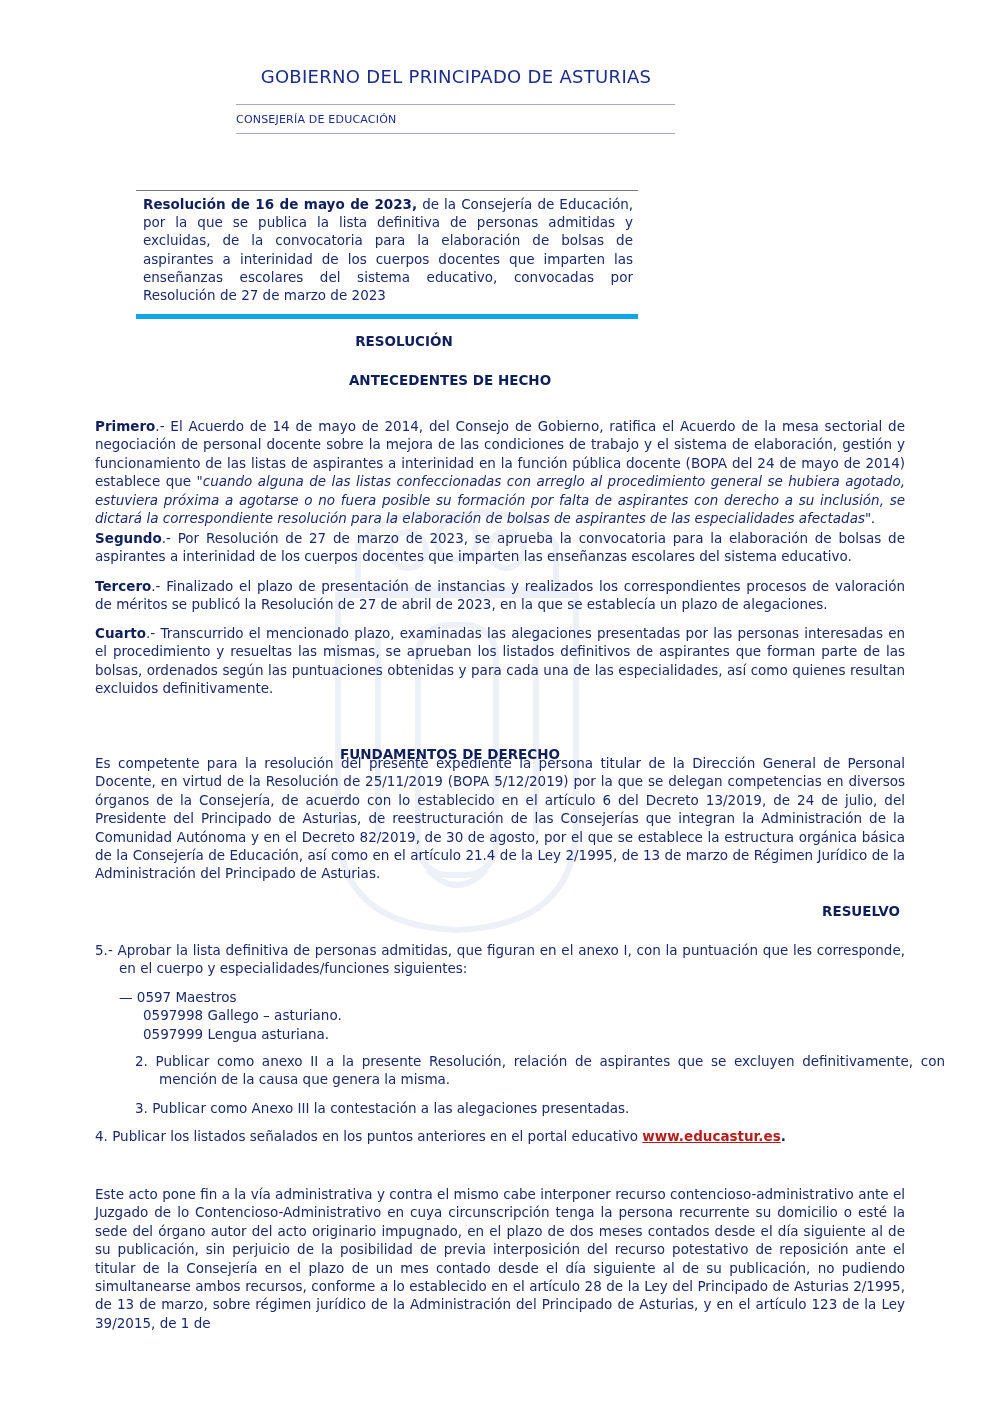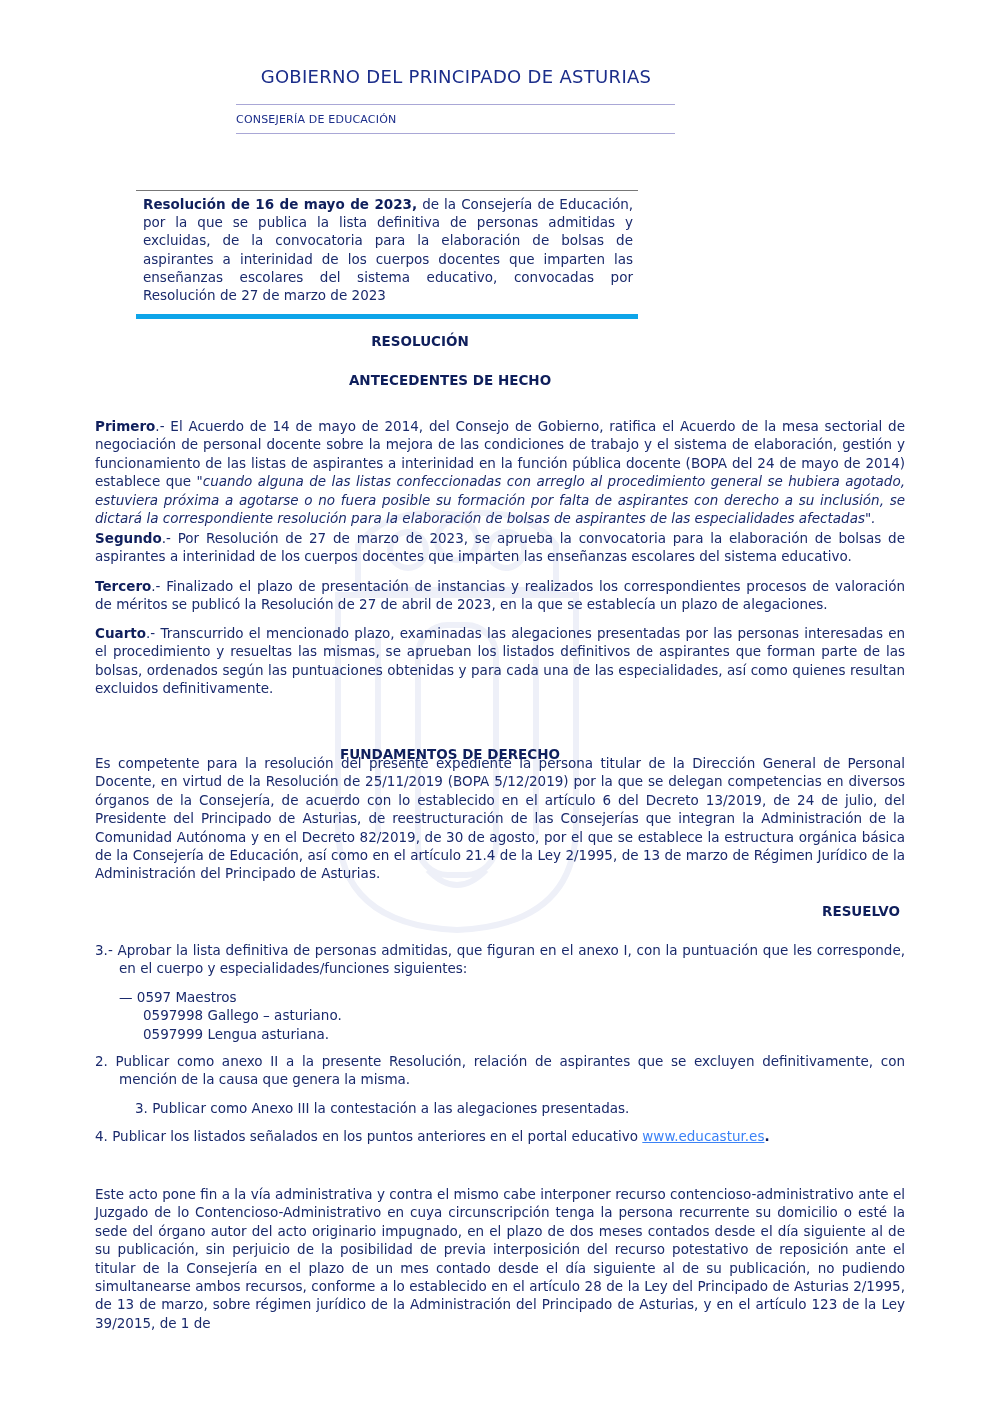--- a/index.html
+++ b/index.html
@@ -16,44 +16,44 @@
     .rule.r2 { top: 133px; }
     .dept { position: absolute; top: 113px; left: 236px; width: 439px; text-align: left;
       font-size: 11px; letter-spacing: 0.2px; color: #1b2d8a; }
 
     .summary { position: absolute; left: 94px; top: 190px; width: 502px; border-top: 1px solid #777; border-bottom: 5px solid #0ea5e9;
       padding: 4px 5px 10px 7px; box-sizing: border-box; font-size: 13.5px; line-height: 18.2px; text-align: justify; color: #1a2a6c; margin-left: 42px; }
     .summary b { color: #0f1f5c; }
 
     .heading { position: absolute; left: 0; width: 900px; text-align: center; font-weight: bold;
       font-size: 13.5px; color: #0f1f5c; }
-    .h-res { top: 333px; left: 16px; width: 808px; }
+    .h-res { top: 333px; left: 0; width: 808px; }
     .h-ant { top: 372px; }
     .h-fund { top: 716px; margin-top: 30px; }
     .h-resuelvo { top: 903px; text-align: right; }
 
     .para { position: absolute; left: 95px; width: 810px; font-size: 13.5px; line-height: 18.4px;
       text-align: justify; color: #1a2a6c; }
     .para b { color: #0f1f5c; }
     .para i { font-style: italic; }
     .p-primero { top: 409px; margin-top: 8px; }
     .p-segundo { top: 529px; }
     .p-tercero { top: 577px; }
     .p-cuarto { top: 624px; }
     .p-fund { top: 754px; }
 
     .item { position: absolute; left: 95px; width: 810px; font-size: 13.5px; line-height: 18.4px; text-align: justify;
       padding-left: 24px; text-indent: -24px; box-sizing: border-box; }
     .i1 { top: 941px; }
     .sublist { position: absolute; left: 119px; top: 988px; font-size: 13.5px; line-height: 18.4px; }
     .sublist .spec { padding-left: 24px; }
-    .i2 { top: 1052px; }
+    .i2 { top: 1052px; margin-left: 40px; }
     .i3 { top: 1099px; margin-left: 40px; }
     .i4 { top: 1127px; }
-    .link { color: #3b82f6; font-weight: normal; text-decoration: underline; }
+    .link { color: #b91c1c; font-weight: bold; text-decoration: underline; }
     .dot { color: #0f1f5c; font-weight: bold; }
     .p-final { top: 1185px; }
   </style>
 </head>
 <body>
 
 <div class="watermark">
   <svg viewBox="0 0 278 430">
     <g fill="none" stroke="#eef0f8" stroke-width="6">
       <path d="M20 90 L20 320 Q20 420 139 425 Q258 420 258 320 L258 90 Z"></path>
@@ -93,21 +93,21 @@
   </div>
   <div class="para p-cuarto">
     <b>Cuarto</b><span>.- Transcurrido el mencionado plazo, examinadas las alegaciones presentadas por las personas interesadas en el procedimiento y resueltas las mismas, se aprueban los listados definitivos de aspirantes que forman parte de las bolsas, ordenados según las puntuaciones obtenidas y para cada una de las especialidades, así como quienes resultan excluidos definitivamente.</span>
   </div>
 
   <div class="heading h-fund">FUNDAMENTOS DE DERECHO</div>
   <div class="para p-fund">Es competente para la resolución del presente expediente la persona titular de la Dirección General de Personal Docente, en virtud de la Resolución de 25/11/2019 (BOPA 5/12/2019) por la que se delegan competencias en diversos órganos de la Consejería, de acuerdo con lo establecido en el artículo 6 del Decreto 13/2019, de 24 de julio, del Presidente del Principado de Asturias, de reestructuración de las Consejerías que integran la Administración de la Comunidad Autónoma y en el Decreto 82/2019, de 30 de agosto, por el que se establece la estructura orgánica básica de la Consejería de Educación, así como en el artículo 21.4 de la Ley 2/1995, de 13 de marzo de Régimen Jurídico de la Administración del Principado de Asturias.</div>
 
   <div class="heading h-resuelvo">RESUELVO</div>
 
-  <div class="item i1">3.- Aprobar la lista definitiva de personas admitidas, que figuran en el anexo I, con la puntuación que les corresponde, en el cuerpo y especialidades/funciones siguientes:</div>
+  <div class="item i1">5.- Aprobar la lista definitiva de personas admitidas, que figuran en el anexo I, con la puntuación que les corresponde, en el cuerpo y especialidades/funciones siguientes:</div>
   <div class="sublist">
     <div>— 0597 Maestros</div>
     <div class="spec">0597998 Gallego – asturiano.</div>
     <div class="spec">0597999 Lengua asturiana.</div>
   </div>
   <div class="item i2">2. Publicar como anexo II a la presente Resolución, relación de aspirantes que se excluyen definitivamente, con mención de la causa que genera la misma.</div>
   <div class="item i3">3. Publicar como Anexo III la contestación a las alegaciones presentadas.</div>
   <div class="item i4">
     <span>4. Publicar los listados señalados en los puntos anteriores en el portal educativo </span><a class="link">www.educastur.es</a><span class="dot">.</span>
   </div>

